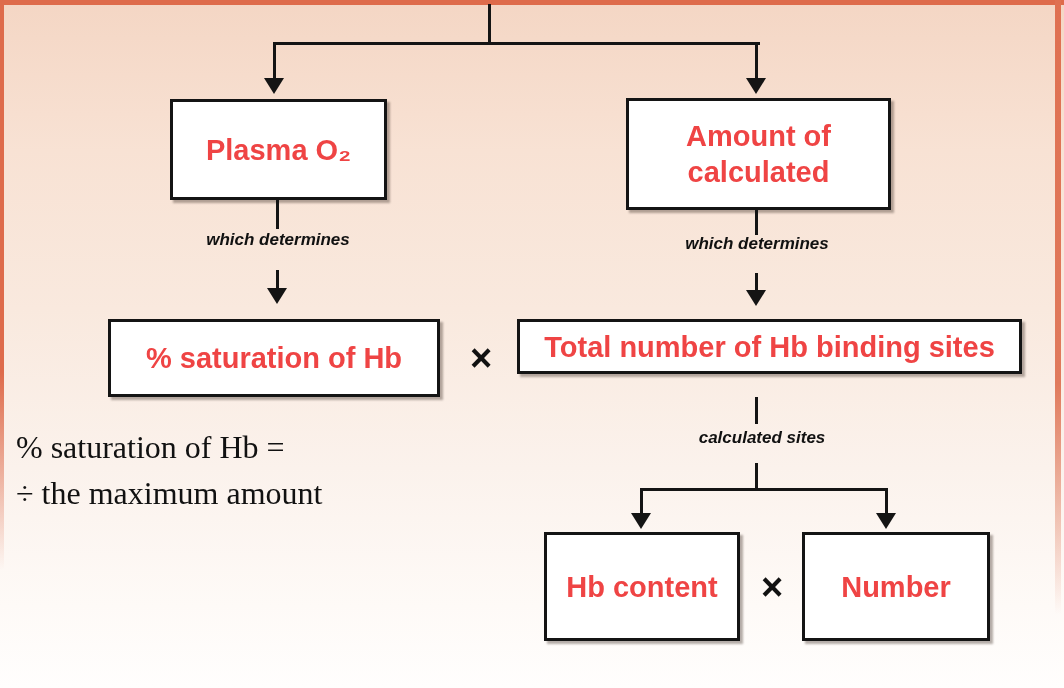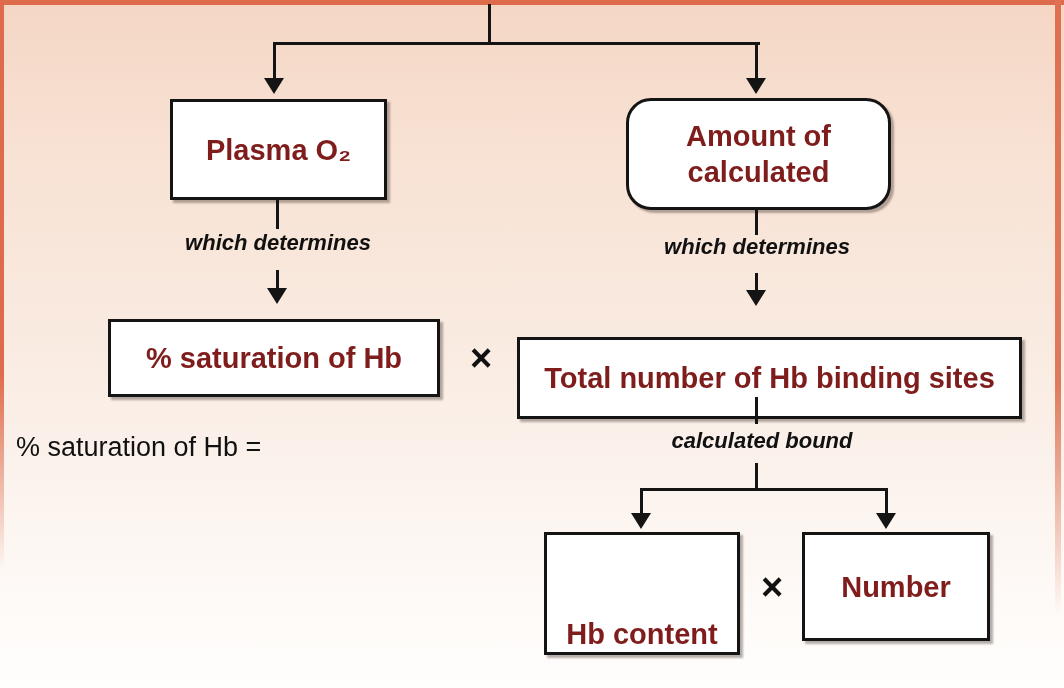--- a/index.html
+++ b/index.html
@@ -16,84 +16,85 @@
   .frame-right{left:1055px;top:0;width:6px;height:640px;
     background:linear-gradient(to bottom,#df7051 0%,#e07a5c 60%,rgba(224,122,92,0) 96%);}
   
   .line{background:#141414;}
   .head{width:0;height:0;border-left:10px solid transparent;border-right:10px solid transparent;border-top:16px solid #141414;}
   
   .node{
     background:#ffffff;border:3px solid #141414;box-sizing:border-box;
     box-shadow:3px 3px 2px rgba(70,55,48,0.40);
     display:flex;flex-direction:column;align-items:center;justify-content:center;
-    text-align:center;font-weight:bold;font-size:29px;color:#7f1d1d;line-height:36px;
+    text-align:center;font-weight:bold;font-size:29px;color:#ef4444;line-height:36px;
   }
   .conn-label{
-    text-align:center;font-weight:bold;font-style:italic;font-size:22px;color:#111;
+    text-align:center;font-weight:bold;font-style:italic;font-size:17px;color:#111;
   }
   .times{
     text-align:center;font-weight:bold;font-size:38px;color:#111;line-height:50px;
   }
   .formula{
-    font-size:27px;color:#111;line-height:46px;white-space:nowrap;
+    font-size:32px;color:#111;line-height:46px;white-space:nowrap;font-family:Liberation Serif, serif;
   }
 </style>
 </head>
 <body>
 
 <div class="abs frame-top"></div>
 <div class="abs frame-left"></div>
 <div class="abs frame-right"></div>
 
 <div class="abs line" style="left:488px;top:4px;width:3px;height:41px;"></div>
 <div class="abs line" style="left:273px;top:42px;width:487px;height:3px;"></div>
 <div class="abs line" style="left:273px;top:42px;width:3px;height:38px;"></div>
 <div class="abs head" style="left:264px;top:78px;"></div>
 <div class="abs line" style="left:755px;top:42px;width:3px;height:38px;"></div>
 <div class="abs head" style="left:746px;top:78px;"></div>
 
 <div class="abs node" style="left:170px;top:99px;width:217px;height:101px;">
   <span>Plasma O₂</span>
 </div>
-<div class="abs node" style="left:626px;top:98px;width:265px;height:112px;border-radius:25px;">
+<div class="abs node" style="left:626px;top:98px;width:265px;height:112px;">
   <span>Amount of</span>
   <span>calculated</span>
 </div>
 
 <div class="abs line" style="left:276px;top:200px;width:3px;height:29px;"></div>
 <div class="abs conn-label" style="left:128px;top:230px;width:300px;">which determines</div>
 <div class="abs line" style="left:276px;top:270px;width:3px;height:20px;"></div>
 <div class="abs head" style="left:267px;top:288px;"></div>
 
 <div class="abs line" style="left:755px;top:210px;width:3px;height:25px;"></div>
 <div class="abs conn-label" style="left:607px;top:234px;width:300px;">which determines</div>
 <div class="abs line" style="left:755px;top:273px;width:3px;height:18px;"></div>
 <div class="abs head" style="left:746px;top:290px;"></div>
 
 <div class="abs node" style="left:108px;top:319px;width:332px;height:78px;">
   <span>% saturation of Hb</span>
 </div>
 <div class="abs times" style="left:456px;top:333px;width:50px;height:50px;">×</div>
-<div class="abs node" style="left:517px;top:319px;width:505px;height:82px;margin-top:18px;">
+<div class="abs node" style="left:517px;top:319px;width:505px;height:55px;">
   <span>Total number of Hb binding sites</span>
 </div>
 
 <div class="abs line" style="left:755px;top:397px;width:3px;height:27px;"></div>
-<div class="abs conn-label" style="left:612px;top:428px;width:300px;">calculated bound</div>
+<div class="abs conn-label" style="left:612px;top:428px;width:300px;">calculated sites</div>
 <div class="abs line" style="left:755px;top:463px;width:3px;height:28px;"></div>
 <div class="abs line" style="left:640px;top:488px;width:248px;height:3px;"></div>
 <div class="abs line" style="left:640px;top:488px;width:3px;height:27px;"></div>
 <div class="abs head" style="left:631px;top:513px;"></div>
 <div class="abs line" style="left:885px;top:488px;width:3px;height:27px;"></div>
 <div class="abs head" style="left:876px;top:513px;"></div>
 
-<div class="abs node" style="left:544px;top:532px;width:196px;height:123px;justify-content:flex-end;">
+<div class="abs node" style="left:544px;top:532px;width:196px;height:109px;">
   <span>Hb content</span>
 </div>
 <div class="abs times" style="left:747px;top:562px;width:50px;height:50px;">×</div>
 <div class="abs node" style="left:802px;top:532px;width:188px;height:109px;">
   <span>Number</span>
 </div>
 
 <div class="abs formula" style="left:16px;top:424px;width:520px;">
   <div>% saturation of Hb =</div>
+  <div>÷ the maximum amount</div>
 </div>
 
 </body></html>

